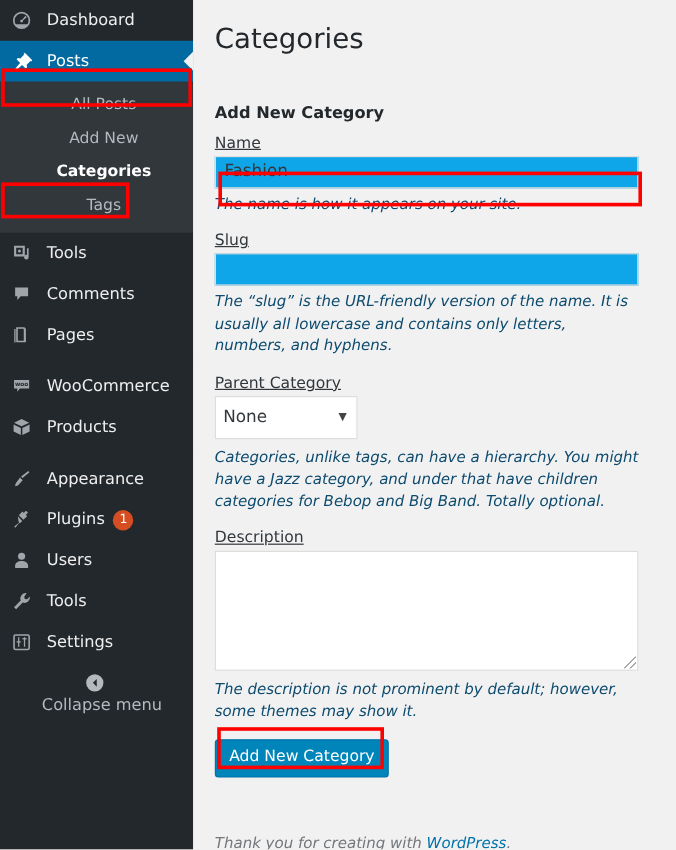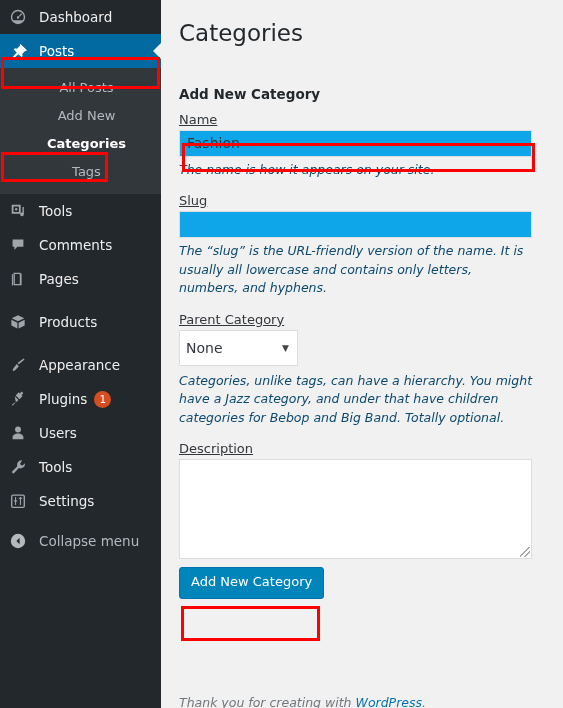--- a/index.html
+++ b/index.html
@@ -269,20 +269,29 @@
         <svg width="18" height="18" viewBox="0 0 20 20" fill="currentColor">
           <path d="M5 3h7a2 2 0 012 2v12H5V3zm1.5 1.5v11H12V5a.5.5 0 00-.5-.5H6.5z"></path>
           <path d="M3.2 4.6h1.2v12.6H3.2z"></path>
         </svg>
       </span>
       <span class="mi-label">Pages</span>
     </div>
 
     <div class="menu-sep"></div>
 
+    <div class="menu-item">
+      <span class="mi-ico">
+        <svg width="18" height="18" viewBox="0 0 20 20">
+          <path d="M3 4h14v8H8.5L6 15v-3H3V4z" fill="currentColor"></path>
+          <text x="10" y="10" font-size="5.4" font-family="DejaVu Sans, sans-serif" fill="#23282d" text-anchor="middle" font-weight="bold">woo</text>
+        </svg>
+      </span>
+      <span class="mi-label">WooCommerce</span>
+    </div>
 
     <div class="menu-item">
       <span class="mi-ico">
         <svg width="18" height="18" viewBox="0 0 20 20" fill="currentColor">
           <path d="M10 2.4l7 3.4-7 3.4-7-3.4 7-3.4zM2.6 7.4l6.7 3.3v6.6l-6.7-3.3V7.4zm14.8 0v6.6l-6.7 3.3v-6.6l6.7-3.3z"></path>
         </svg>
       </span>
       <span class="mi-label">Products</span>
     </div>
 
@@ -333,21 +342,21 @@
           <path d="M7.3 5.8v8.4M7.3 11.4l-1.5-1.5M7.3 11.4l1.5-1.5"></path>
           <rect x="6.7" y="5.6" width="1.2" height="8.8"></rect>
           <rect x="12.1" y="5.6" width="1.2" height="8.8"></rect>
           <rect x="5.4" y="9.3" width="3.8" height="1.2"></rect>
           <rect x="10.8" y="6.4" width="3.8" height="1.2"></rect>
         </svg>
       </span>
       <span class="mi-label">Settings</span>
     </div>
 
-    <div class="menu-item collapse-item" style="margin-top:6px;">
+    <div class="menu-item collapse-item" style="margin-top:6px;flex-direction:column;">
       <span class="mi-ico">
         <svg width="18" height="18" viewBox="0 0 20 20" fill="currentColor">
           <circle cx="10" cy="10" r="8"></circle>
           <path d="M11.8 6.4L8.2 10l3.6 3.6z" fill="#23282d"></path>
         </svg>
       </span>
       <span class="mi-label">Collapse menu</span>
     </div>
   </nav>
 
@@ -369,20 +378,21 @@
     <div class="select-box">
       <span>None</span>
       <span class="caret">▼</span>
     </div>
     <p class="help-text" style="margin-top:6px;">Categories, unlike tags, can have a hierarchy. You might have a Jazz category, and under that have children categories for Bebop and Big Band. Totally optional.</p>
 
     <label class="field-label">Description</label>
     <div class="textarea-box">
       <div class="resize-grip"></div>
     </div>
+    <p class="help-text" style="margin-top:6px;">The description is not prominent by default; however, some themes may show it.</p>
 
     <div style="margin-top:8px;">
       <span class="primary-button">Add New Category</span>
     </div>
 
     <div id="footer-text">
       <span>Thank you for creating with </span><a href="#">WordPress</a><span>.</span>
     </div>
   </section>
 

